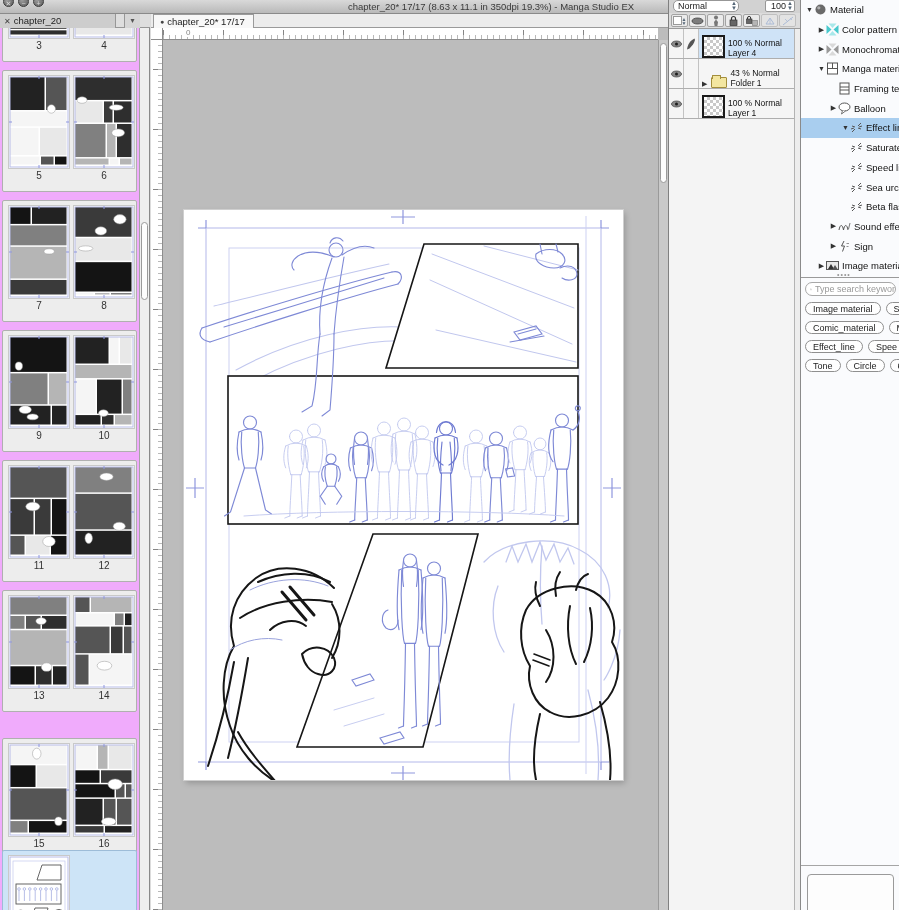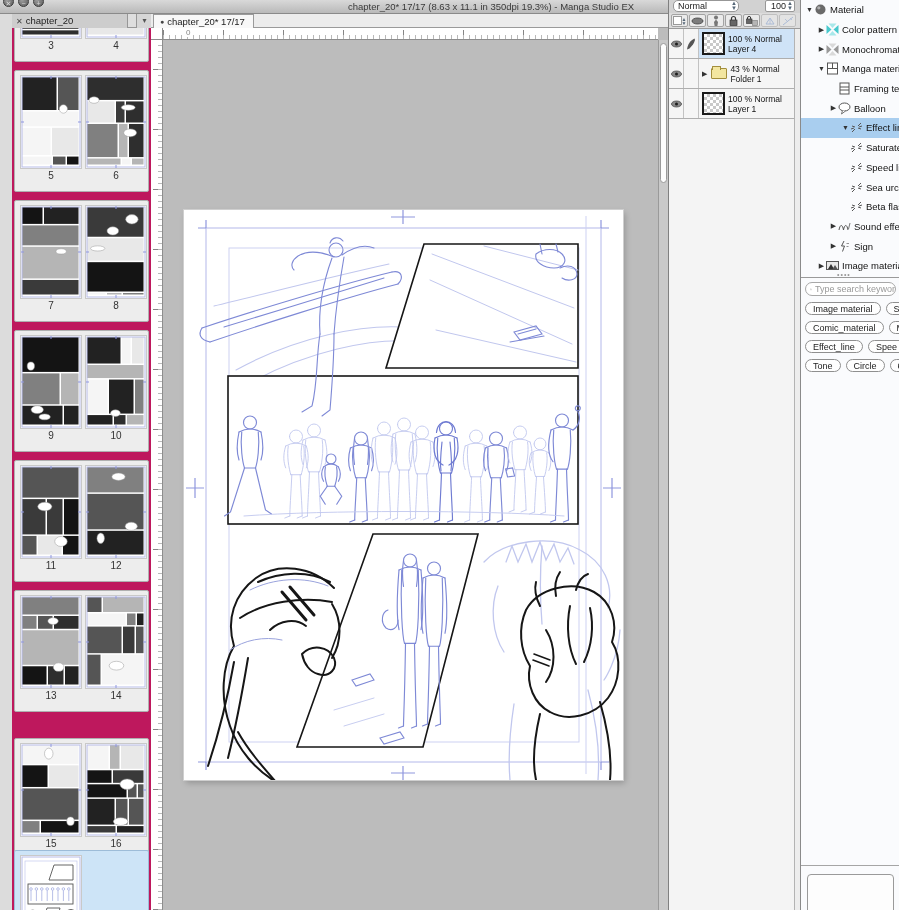--- a/index.html
+++ b/index.html
@@ -8,21 +8,21 @@
 
 
 #titlebar{position:absolute;left:0;top:0;width:899px;height:14px;
  background:linear-gradient(#d9d9d9,#b9b9b9);border-bottom:1px solid #8a8a8a}
 .tl{position:absolute;top:-4px;width:11px;height:11px;border-radius:50%;
  background:radial-gradient(circle at 35% 35%,#9c9c9c,#5c5c5c);border:1px solid #3a3a3a;
  color:#d8d8d8;font-size:7px;line-height:13px;text-align:center}
 #wtitle{position:absolute;left:348px;top:1px;font-size:9.5px;color:#3a3a3a;white-space:nowrap}
 
 
-#sidebar{position:absolute;left:12px;top:14px;width:150px;height:896px;background:#be185d;border-right:1px solid #8a8a8a}
+#sidebar{position:absolute;left:0;top:14px;width:150px;height:896px;background:#f0abfc;border-right:1px solid #8a8a8a}
 #side-tabbar{position:absolute;left:0;top:0;width:150px;height:14px;background:#dedede;border-bottom:1px solid #979797}
 #side-tab{position:absolute;left:0;top:0;width:116px;height:14px;background:#cdcdcd;border-right:1px solid #979797;
  font-size:9.5px;line-height:14px;padding-left:4px;white-space:nowrap;overflow:hidden}
 #side-tab .x{color:#444;font-size:8px;margin-right:3px}
 #side-tab-dd{position:absolute;right:10px;top:0;width:16px;height:14px;border-left:1px solid #979797;background:#d6d6d6;
  text-align:center;font-size:8px;line-height:14px;color:#555}
 #side-list{position:absolute;left:0;top:14px;right:10px;bottom:0;overflow:hidden}
 .pg-card{position:absolute;left:2px;width:135px;height:122px;background:#ededed;border:1px solid #b0b0b0;border-radius:2px}
 .pg-card.sel{background:#cde4f7;border-color:#9dbcd8}
 .pg-thumb{position:absolute;top:5px;width:60px;height:92px;background:#fff;box-shadow:0 0 0 1px #c9c9c9}
@@ -59,21 +59,21 @@
 #blend-select .dd{position:absolute;right:1px;top:0;font-size:6px;color:#567;line-height:5px}
 #opacity-box{position:absolute;right:6px;top:0;width:30px;height:12px;background:#fff;border:1px solid #979797;border-radius:2px;
  font-size:9px;line-height:11px;text-align:right;padding-right:8px}
 #opacity-box .st{position:absolute;right:1px;top:0;font-size:6px;color:#567;line-height:5px}
 #ltoolbar{position:absolute;left:0;top:13px;width:132px;height:16px;background:#dcdcdc;border-bottom:1px solid #9a9a9a;display:flex;align-items:center;padding-left:2px;gap:1px}
 .lt-btn{width:17px;height:13px;background:#ebebeb;border:1px solid #a3a3a3;border-radius:2px;display:flex;align-items:center;justify-content:center;overflow:hidden}
 .lt-btn.dis{opacity:.5}
 #layer-rows{position:absolute;left:0;top:29px;width:125px}
 .l-row{position:relative;width:125px;height:30px;border-bottom:1px solid #aeaeae;background:#f5f5f5;display:flex}
 .l-cell{width:15px;border-right:1px solid #c2c2c2;display:flex;align-items:center;justify-content:center;flex:none}
-.l-main{flex:1;display:flex;align-items:center;padding-left:3px;gap:3px;overflow:hidden}
+.l-main{flex:1;display:flex;align-items:flex-end;padding-left:3px;gap:3px;overflow:hidden}
 .l-row.sel .l-main{background:#cfe3f7}
 .l-thumb{width:23px;height:23px;flex:none;border:2px solid #1b1b1b;
  background:repeating-conic-gradient(#c9c9c9 0% 25%,#fff 0% 50%);background-size:6px 6px}
 .l-thumb.white{border:1px solid #8d8d8d;background:#fff}
 .l-text{font-size:8.5px;line-height:10px;color:#111;white-space:nowrap}
 .l-exp{font-size:7px;color:#333;margin-right:1px}
 .folder-ic{width:16px;height:11px;background:#f3e6a0;border:1px solid #a38e3c;border-radius:1px;position:relative;flex:none}
 .folder-ic:before{content:"";position:absolute;left:0;top:-3px;width:7px;height:3px;background:#f3e6a0;border:1px solid #a38e3c;border-bottom:none;border-radius:1px 1px 0 0}
 .paper-ic{width:13px;height:16px;border:1.5px solid #222;background:#fff;position:relative;flex:none}
 .paper-ic:before{content:"";position:absolute;right:-1px;top:-1px;width:5px;height:5px;background:#fff;border-left:1.5px solid #222;border-bottom:1.5px solid #222}

